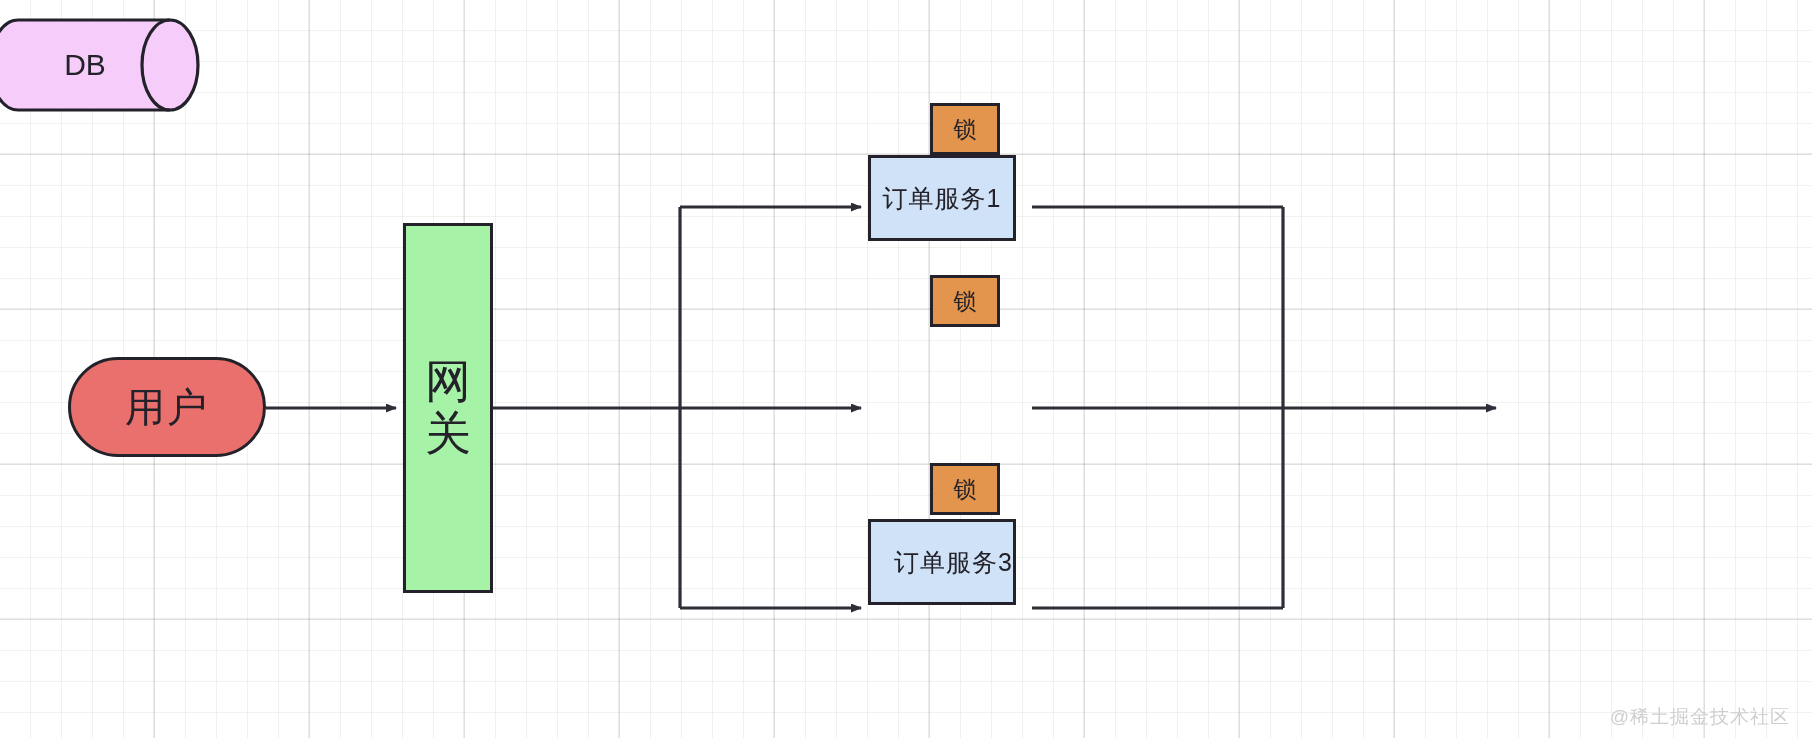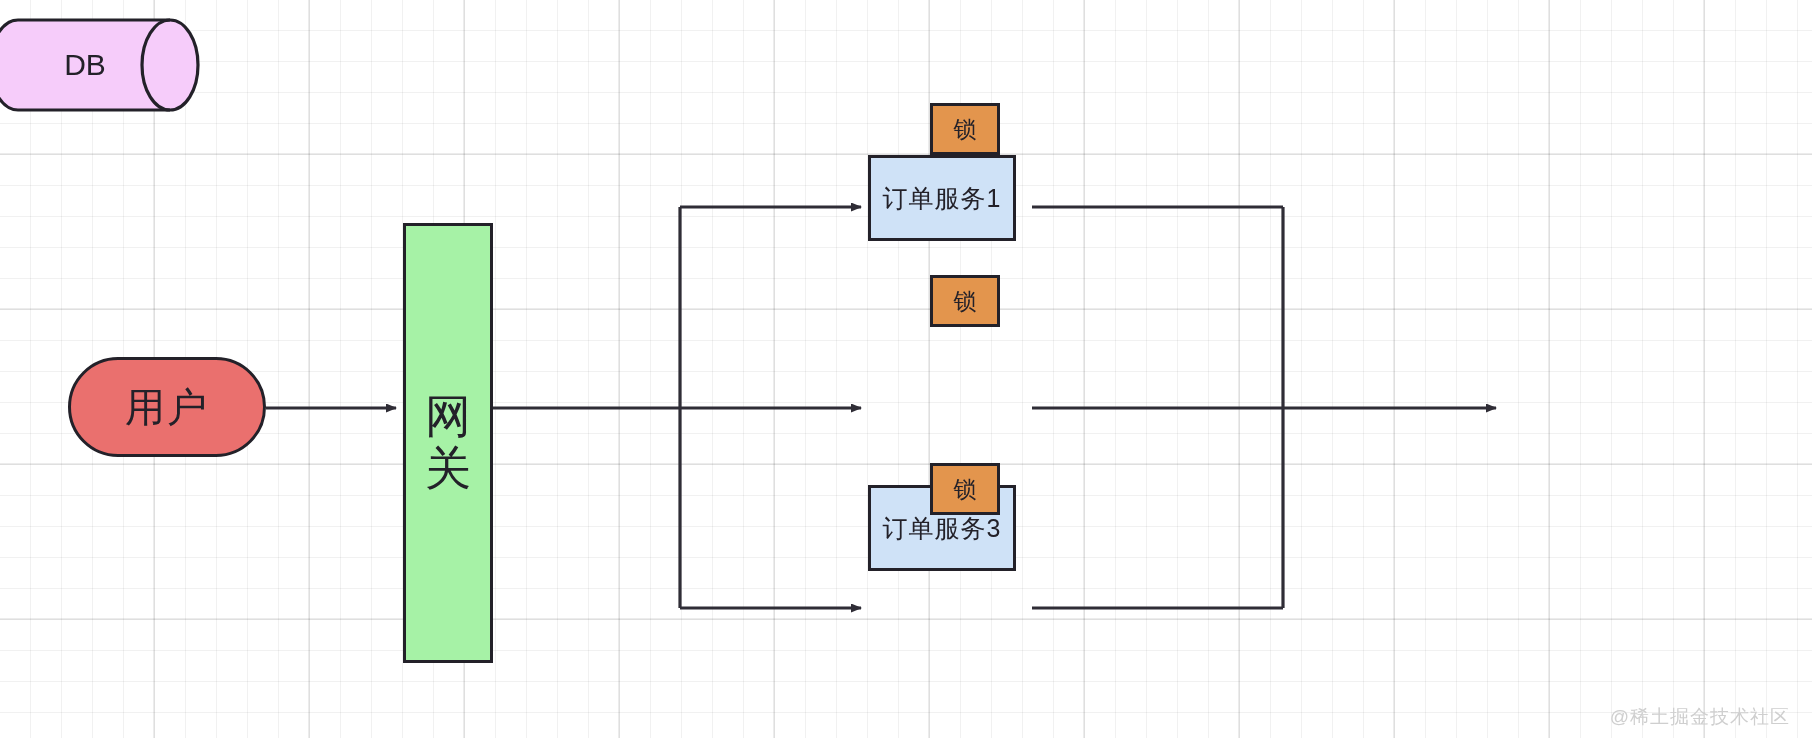--- a/index.html
+++ b/index.html
@@ -65,21 +65,21 @@
     border-radius: 50px;
     font-size: 40px;
     letter-spacing: 2px;
   }
 
   
   #node-gateway {
     left: 403px;
     top: 223px;
     width: 90px;
-    height: 440px;
+    height: 370px;
     background: #a6f2a6;
     border: 3px solid #232129;
     font-size: 46px;
     line-height: 1.12;
   }
   #node-gateway .vtext {
     display: block;
     width: 52px;
     word-break: break-all;
     white-space: normal;
@@ -90,21 +90,21 @@
     width: 148px;
     height: 86px;
     background: #cfe2f7;
     border: 3px solid #232129;
     font-size: 25px;
     letter-spacing: 1px;
     left: 868px;
   }
   #node-svc1 { top: 155px; }
   #node-svc2 { top: 327px; }
-  #node-svc3 { top: 485px; }
+  #node-svc3 { top: 519px; justify-content: flex-end; }
 
   
   .lock {
     width: 70px;
     height: 52px;
     background: #e3954d;
     border: 3px solid #232129;
     font-size: 23px;
     left: 930px;
   }

